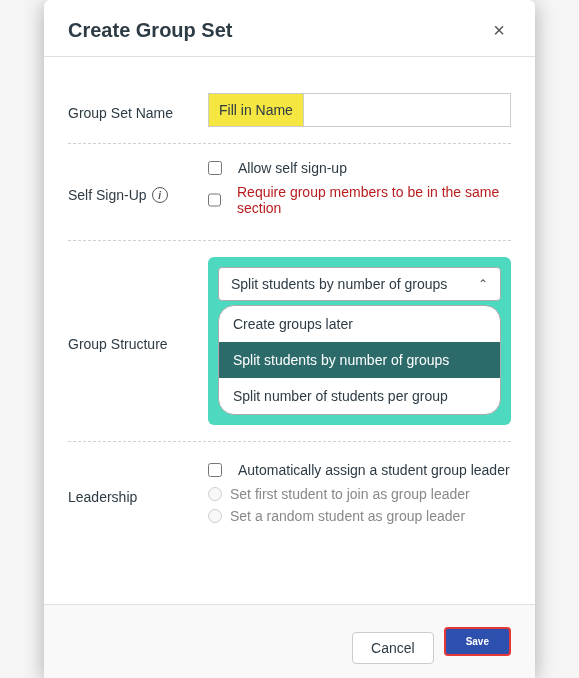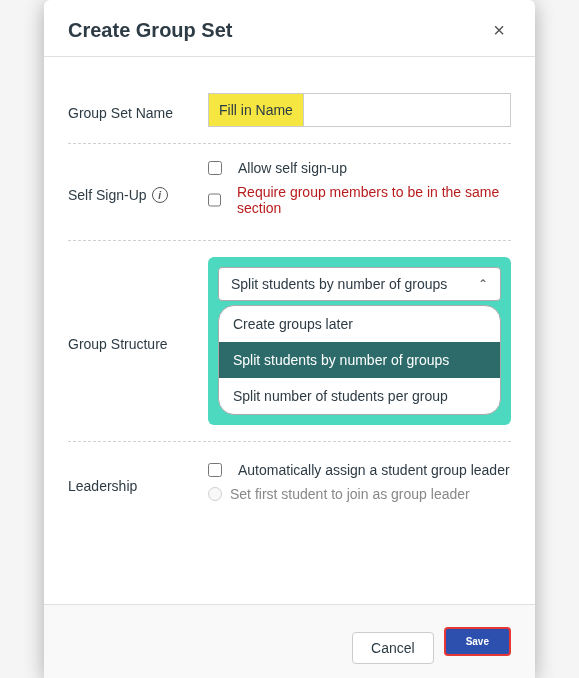--- a/index.html
+++ b/index.html
@@ -288,20 +288,24 @@
       </div>
       <div class="form-control-area leadership-area">
         <div class="checkbox-row">
           <input type="checkbox" style="">
           <span class="checkbox-label">Automatically assign a student group leader</span>
         </div>
         <div class="radio-row">
           <input type="radio" name="leader-type" disabled="" style="">
           <span class="radio-label">Set first student to join as group leader</span>
         </div>
+        <div class="radio-row">
+          <input type="radio" name="leader-type" disabled="" style="">
+          <span class="radio-label">Set a random student as group leader</span>
+        </div>
       </div>
     </div>
 
   </div>
 
   <div class="modal-footer">
     <button class="btn-cancel">Cancel</button>
     <button class="btn-save">Save</button>
   </div>
 </div>

